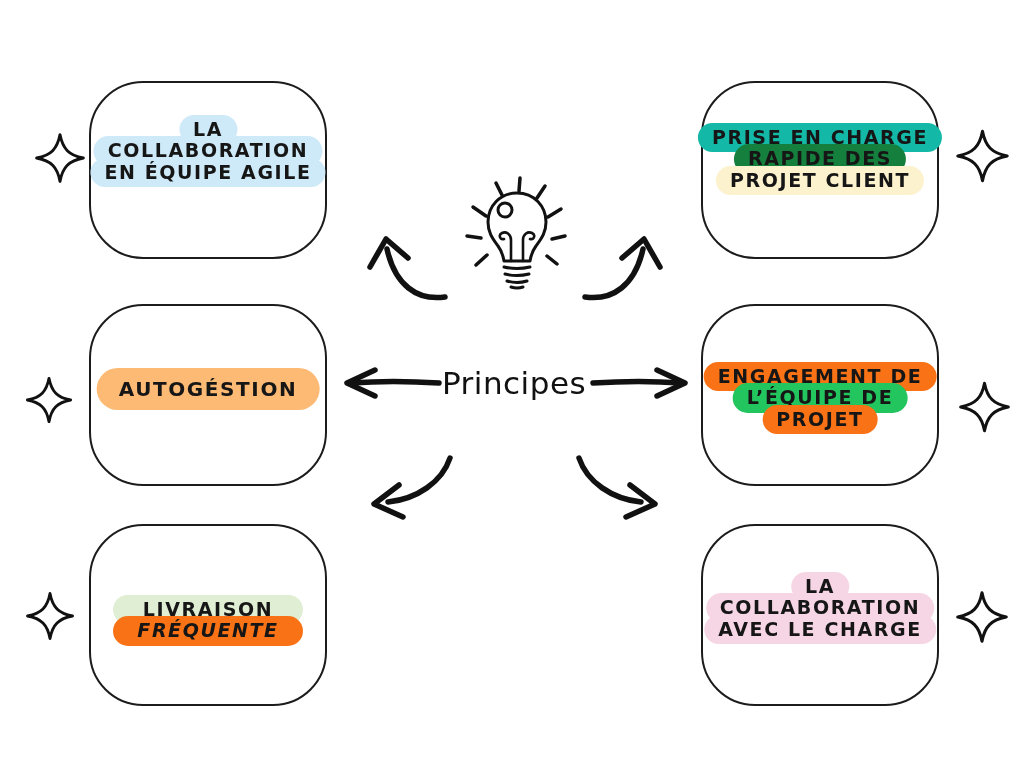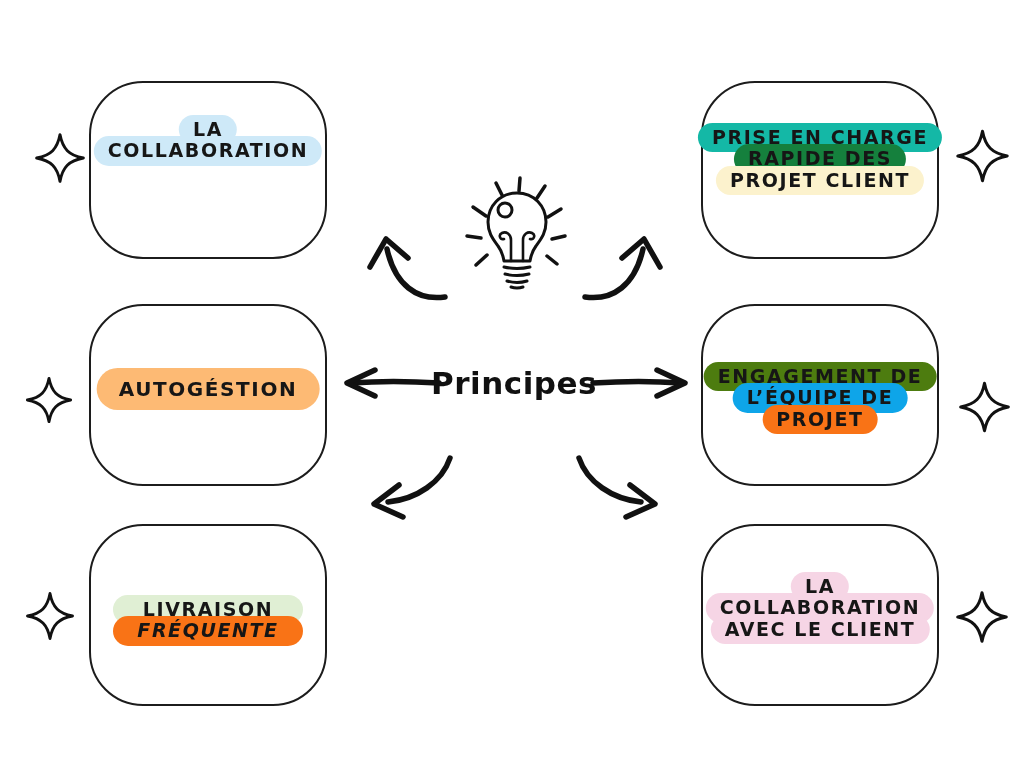--- a/index.html
+++ b/index.html
@@ -40,37 +40,38 @@
     font-weight:bold;font-size:19px;letter-spacing:1.6px;line-height:1.12;
     color:#161616;text-align:center;white-space:nowrap;
     padding:4px 14px;border-radius:15px;margin:-4px 0;
   }
   .n-ml .hl{font-size:20px;padding:10px 22px;border-radius:26px;}
   .n-bl .hl{min-width:162px;}
 
   
   .center-title{
     position:absolute;left:514px;top:383px;transform:translate(-50%,-50%);
-    font-weight:bold;font-size:31px;letter-spacing:0.5px;color:#111111;
+    font-weight:normal;font-size:31px;letter-spacing:0.5px;color:#111111;
     white-space:nowrap;
   }
 
   .abs{position:absolute;}
   svg{display:block;overflow:visible;}
   .stroke{stroke:#111111;fill:none;stroke-linecap:round;stroke-linejoin:round;}
 </style>
 </head>
 <body>
 
 <div class="stage">
 
   <div class="node n-tl">
     <div class="label">
       <span class="hl" style="background-color: rgb(206, 233, 248);">LA</span>
       <span class="hl" style="background-color: rgb(206, 233, 248);">COLLABORATION</span>
+      <span class="hl" style="background-color: rgb(206, 233, 248);">EN ÉQUIPE AGILE</span>
     </div>
   </div>
 
   <div class="node n-ml">
     <div class="label">
       <span class="hl" style="background-color: #fdba74;">AUTOGÉSTION</span>
     </div>
   </div>
 
   <div class="node n-bl">
@@ -83,31 +84,31 @@
   <div class="node n-tr">
     <div class="label">
       <span class="hl" style="background-color: #14b8a6;">PRISE EN CHARGE</span>
       <span class="hl" style="background-color: #15803d;">RAPIDE DES</span>
       <span class="hl" style="background-color: rgb(252, 242, 205);">PROJET CLIENT</span>
     </div>
   </div>
 
   <div class="node n-mr">
     <div class="label">
-      <span class="hl" style="background-color: #4d7c0f;">ENGAGEMENT DE</span>
-      <span class="hl" style="background-color: #0ea5e9;">L’ÉQUIPE DE</span>
+      <span class="hl" style="background-color: #f97316;">ENGAGEMENT DE</span>
+      <span class="hl" style="background-color: #22c55e;">L’ÉQUIPE DE</span>
       <span class="hl" style="background-color: #f97316;">PROJET</span>
     </div>
   </div>
 
   <div class="node n-br">
     <div class="label">
       <span class="hl" style="background-color: rgb(246, 213, 229);">LA</span>
       <span class="hl" style="background-color: rgb(246, 213, 229);">COLLABORATION</span>
-      <span class="hl" style="background-color: rgb(246, 213, 229);">AVEC LE CLIENT</span>
+      <span class="hl" style="background-color: rgb(246, 213, 229);">AVEC LE CHARGE</span>
     </div>
   </div>
 
   <div class="abs" style="left:452px;top:176px;width:130px;height:140px;">
     <svg width="130" height="140" viewBox="0 0 130 140">
 
       <g class="stroke" stroke-width="3.5">
         <path d="M44,7 L50,19"></path>
         <path d="M68,2 L67,15"></path>
         <path d="M93,10 L85,22"></path>

